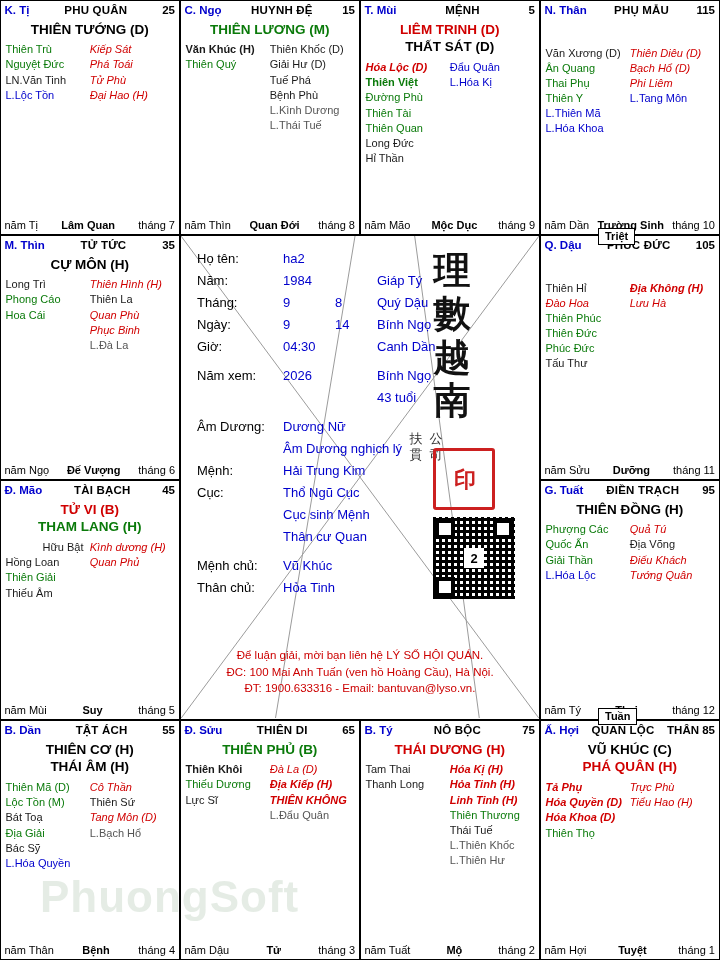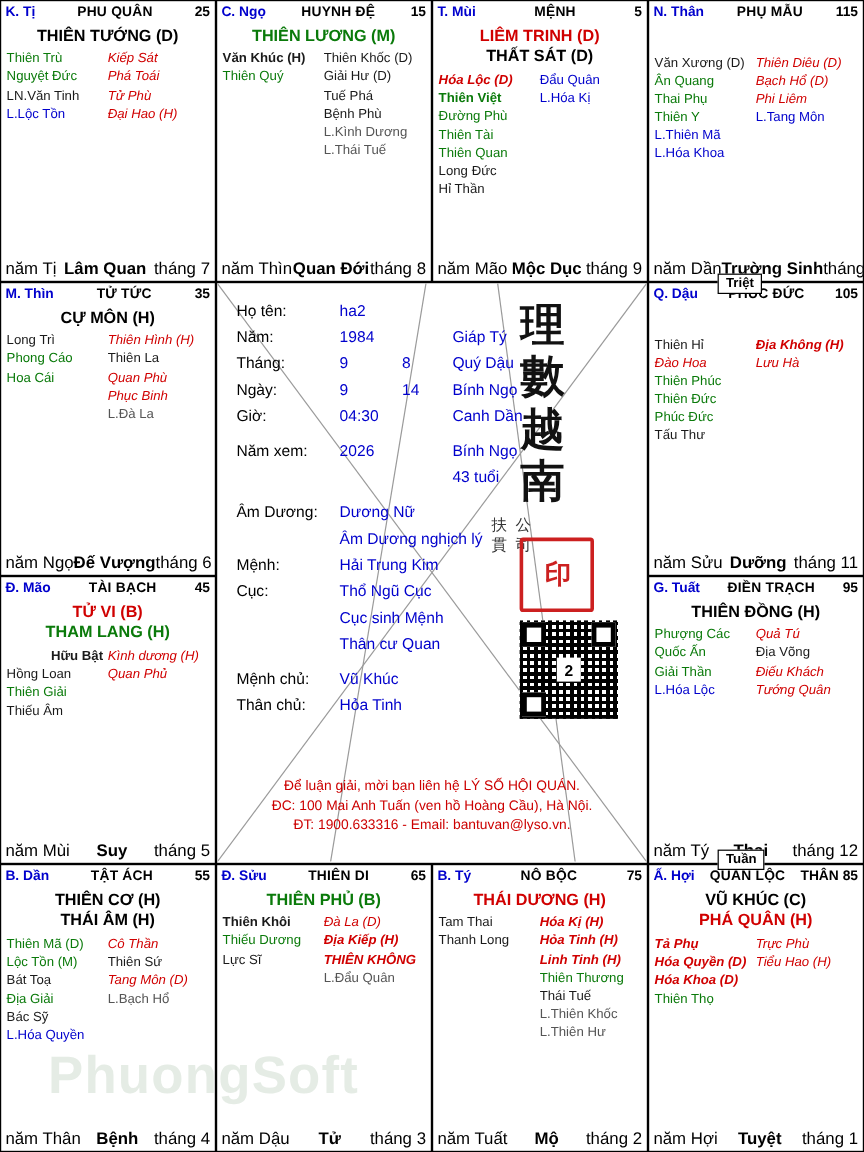--- a/index.html
+++ b/index.html
@@ -66,21 +66,21 @@
   .s-black { color: #1a1a1a; }
   .s-blue { color: #0000cc; }
   .s-gray { color: #555; }
   
   .cfoot {
     position: absolute;
     bottom: 3px; left: 0; right: 0;
     display: flex;
     justify-content: space-between;
     align-items: baseline;
-    font-size: 14px;
+    font-size: 11px;
     padding: 0 4px;
     white-space: nowrap;
   }
   .cfoot .nam { color: #000; }
   .cfoot .dv { font-weight: bold; color: #000; }
   .cfoot .thang { color: #000; }
 
   
   .center {
     position: absolute;
@@ -403,21 +403,21 @@
           <span class="cung">Đ. Mão</span>
           <span class="mid">TÀI BẠCH</span>
           <span class="num">45</span>
         </div>
         <div class="mainstars">
           <div class="ms-red">TỬ VI (B)</div>
           <div class="ms-green">THAM LANG (H)</div>
         </div>
         <div class="minor">
           <div class="col">
-            <div class="s-black" style="font-weight: bold; padding-left: 37px;">Hữu Bật</div>
+            <div class="s-black" style="font-weight: normal; padding-left: 37px;">Hữu Bật</div>
             <div class="s-black">Hồng Loan</div>
             <div class="s-green">Thiên Giải</div>
             <div class="s-black">Thiếu Âm</div>
           </div>
           <div class="col">
             <div class="s-red">Kình dương (H)</div>
             <div class="s-red">Quan Phủ</div>
           </div>
         </div>
         <div class="cfoot">

